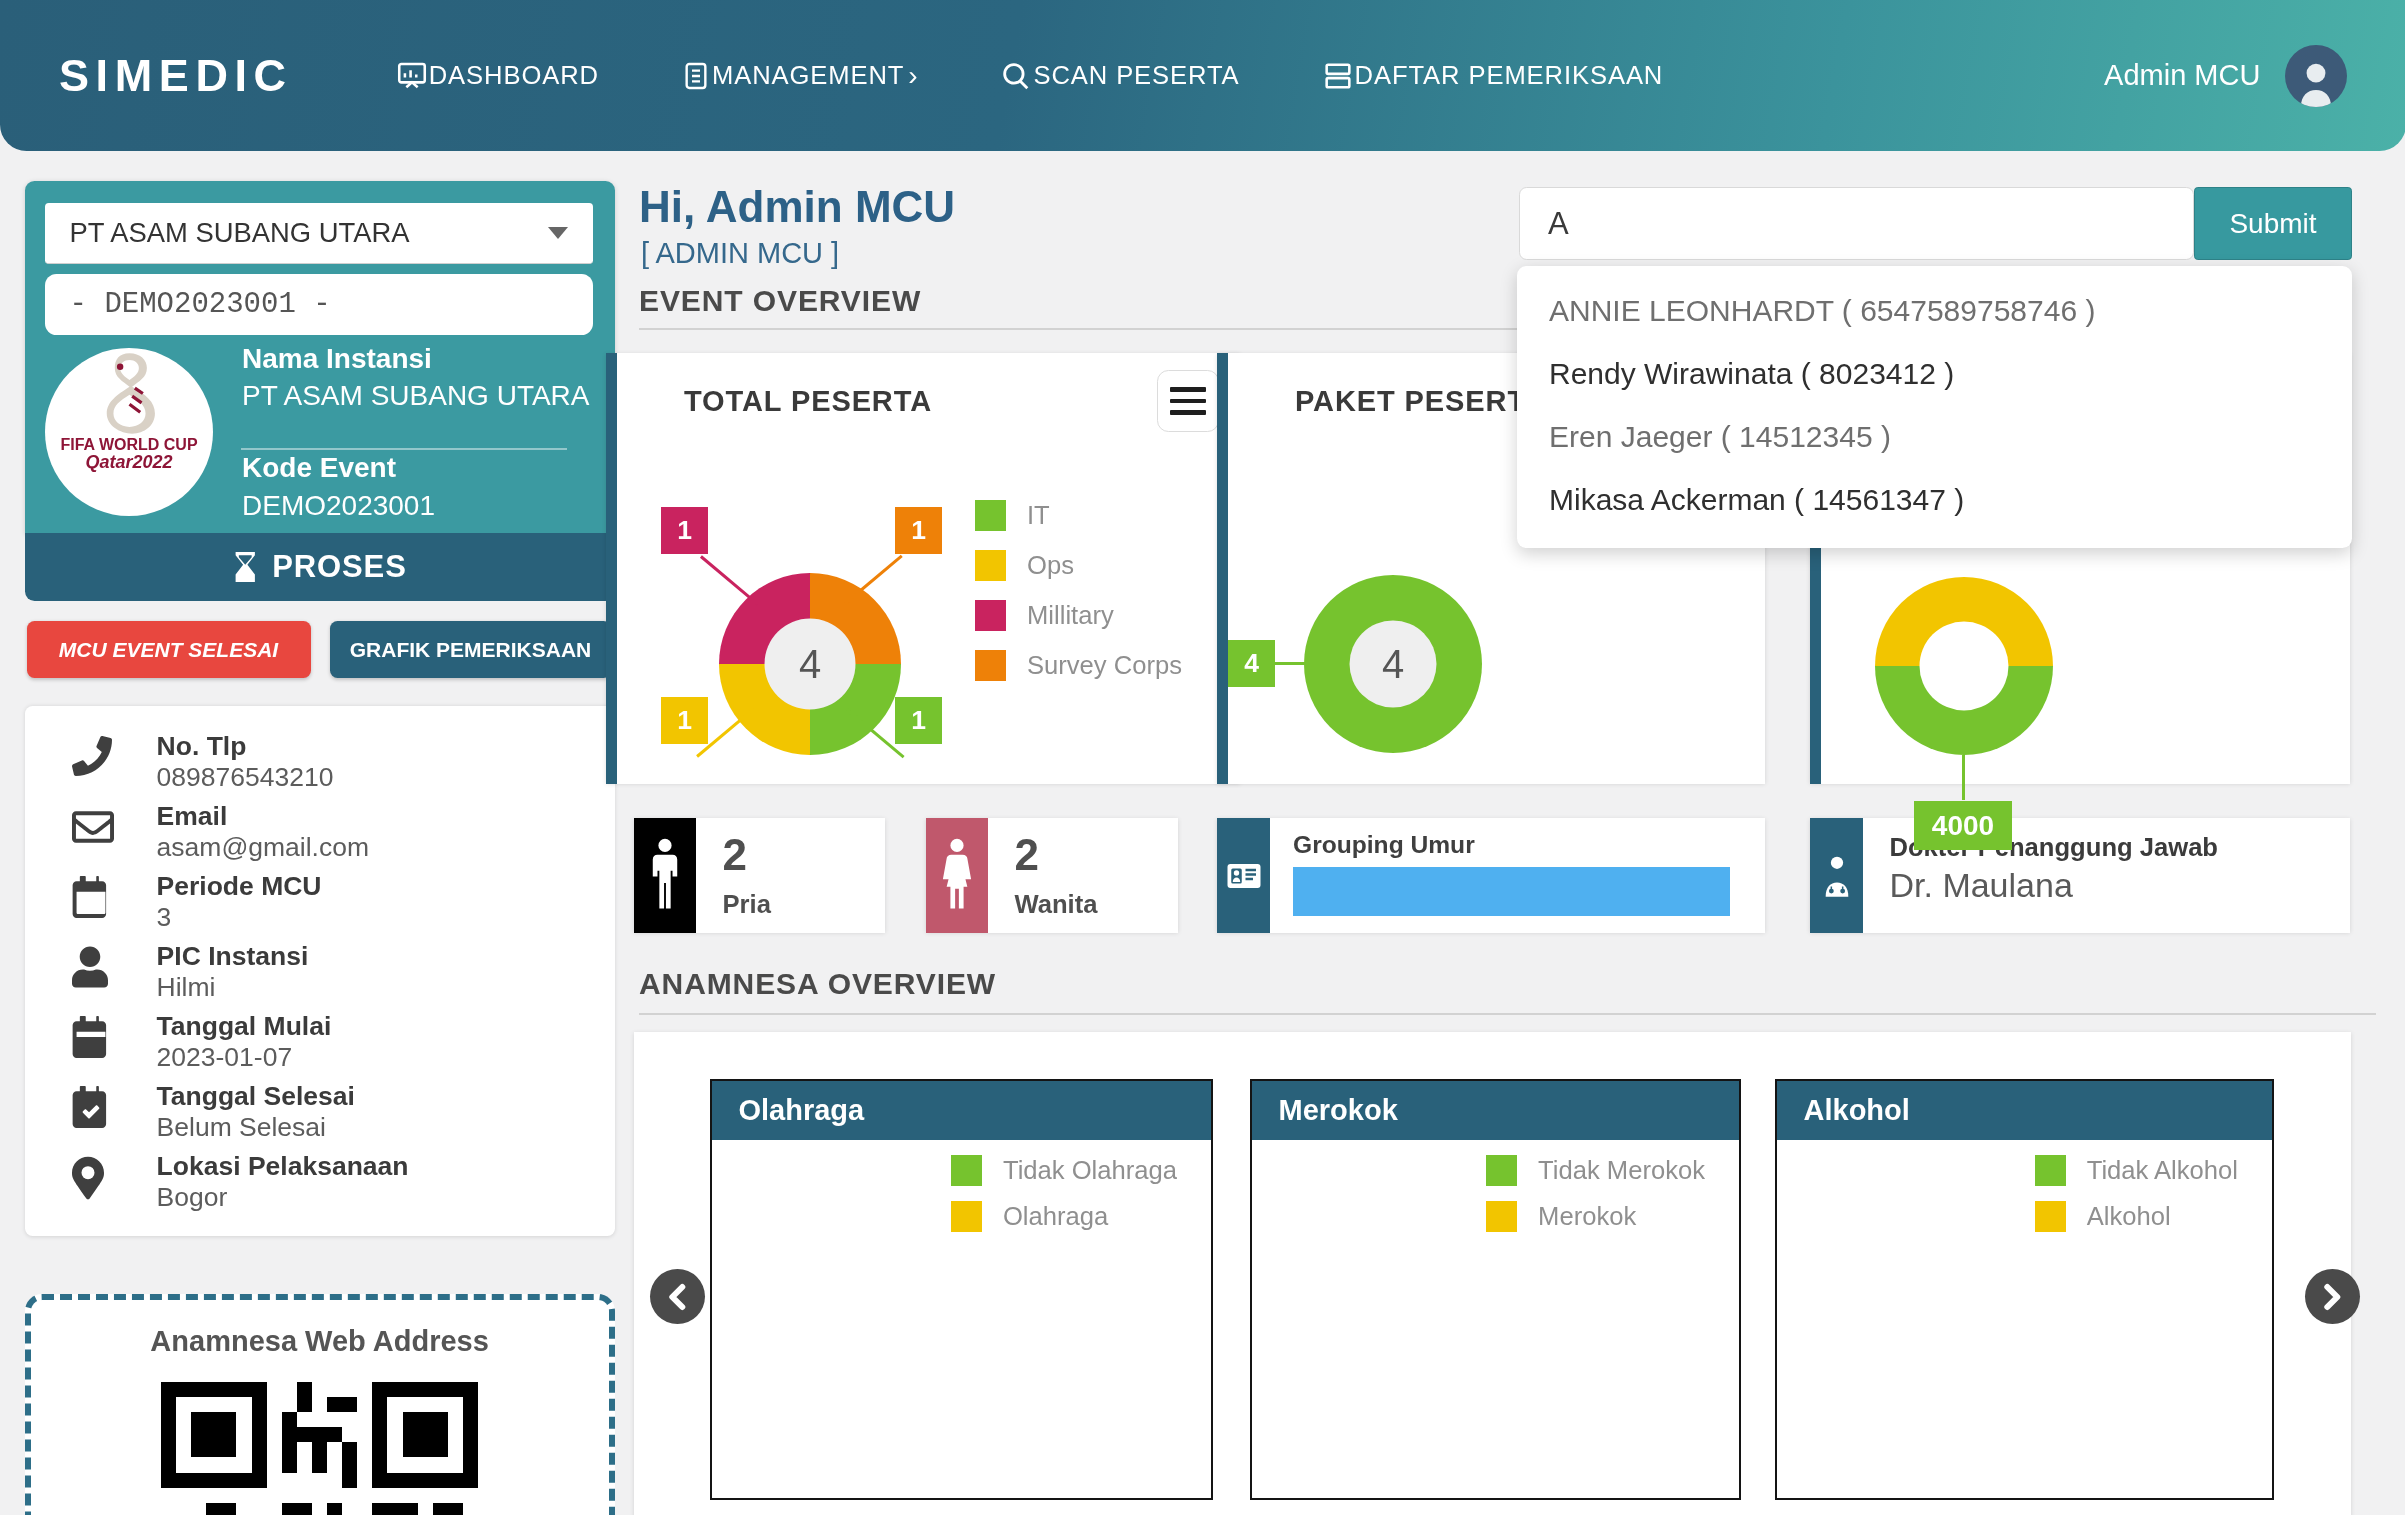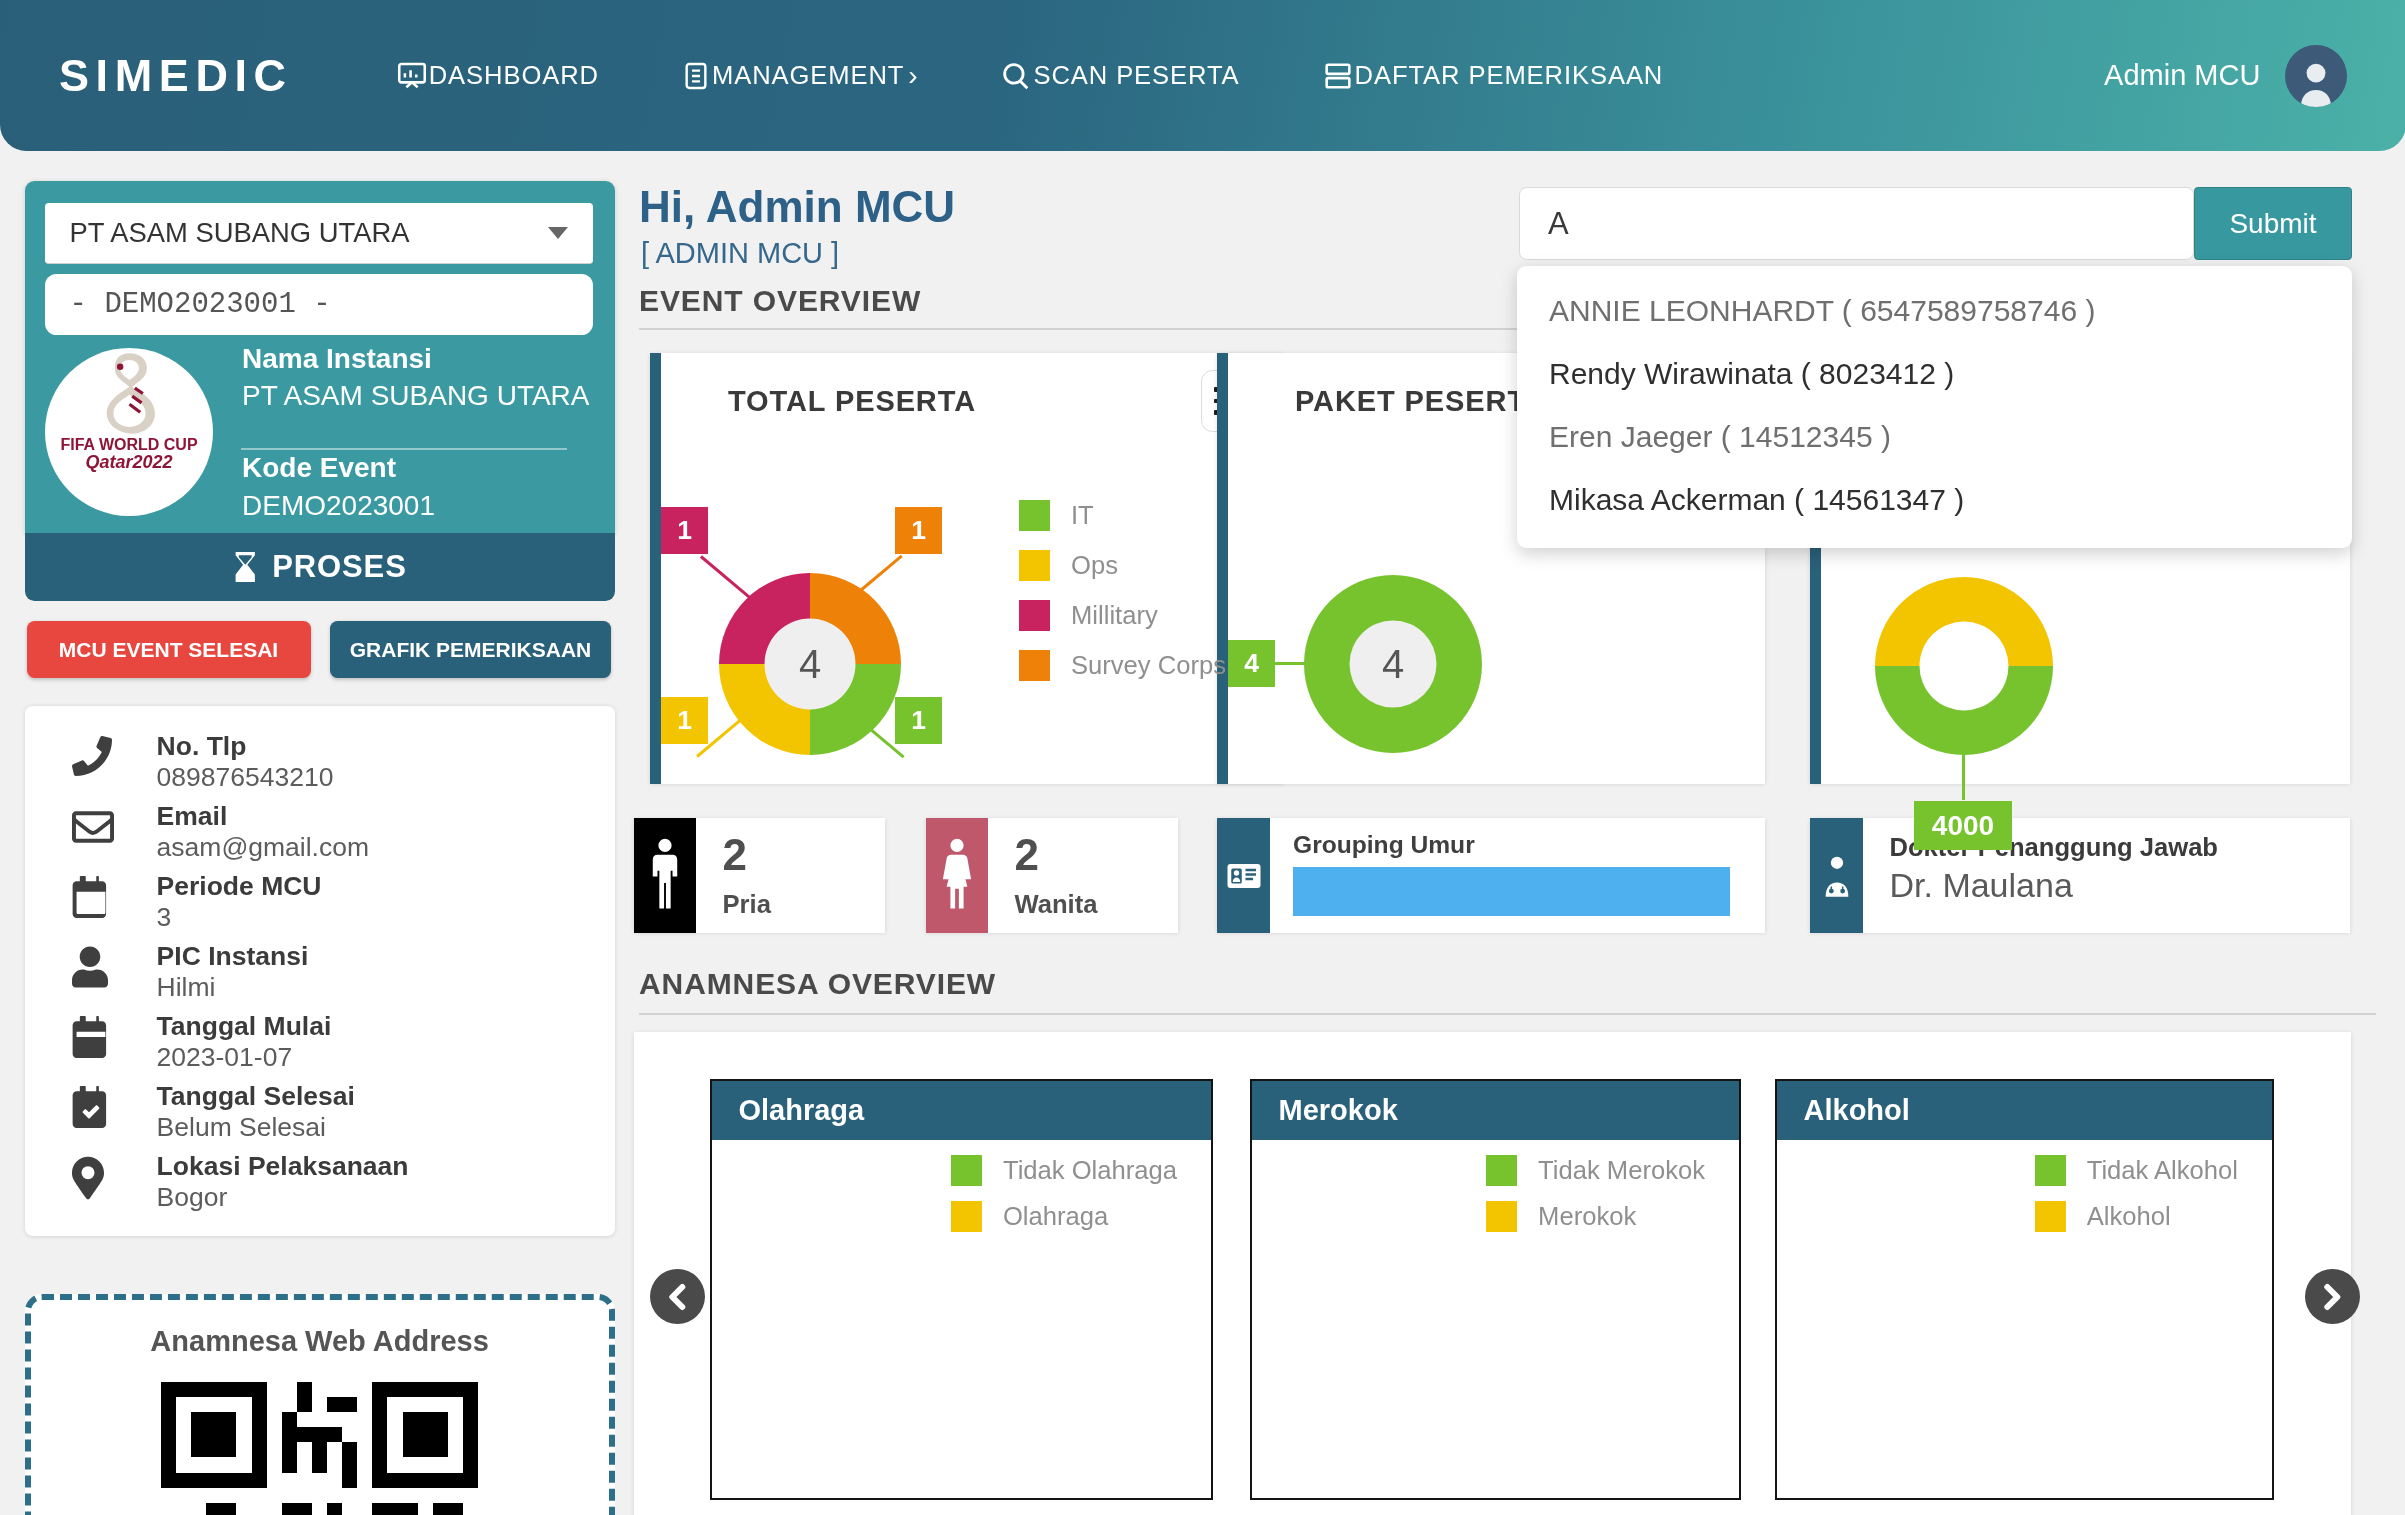--- a/index.html
+++ b/index.html
@@ -33,21 +33,21 @@
   .logo-circle svg { display:block; }
   .logo-t1 { font-size:16px; font-weight:800; color:#8e1537; line-height:1; margin-top:-1.9px; }
   .logo-t2 { font-size:18px; font-weight:700; color:#8e1537; font-style:italic; line-height:1.1; }
   .side-label { color:#fff; font-weight:700; font-size:28px; }
   .side-value { color:#fff; font-size:28px; font-weight:400; }
   .side-div { left:241px; top:448px; width:326px; height:1.9px; background:rgba(255,255,255,.45); }
   .proses-bar { left:24.6px; top:533px; width:590px; height:68px; background:#29617a; border-radius:0 0 9.5px 9.5px;
     display:flex; align-items:center; justify-content:center; gap:13.2px; color:#fff; font-size:31px; font-weight:700; letter-spacing:0.9px; }
   .btn { border:none; border-radius:7.6px; color:#fff; font-weight:700; font-family:inherit; cursor:pointer;
     display:flex; align-items:center; justify-content:center; box-shadow:0 1.9px 3.8px rgba(0,0,0,.2); }
-  .btn-red { left:26.5px; top:621px; width:284px; height:57px; font-size:21px; }
+  .btn-red { left:26.5px; top:621px; width:284px; height:57px; font-size:21px;font-style:italic; }
   .btn-navy { left:330px; top:621px; width:281px; height:57px; font-size:21px; }
   .contact-card { left:24.6px; top:706px; width:590px; height:530px; background:#fff; border-radius:7.6px; box-shadow:0 0.9px 4.7px rgba(0,0,0,.12); padding:24.6px 0 0 0; }
   .c-item { display:flex; align-items:flex-start; padding:0 0 11.4px 47px; height:70px; }
   .c-icon { width:49px; color:#3f3f3f; flex:0 0 49px; margin-top:5.7px; }
   .c-texts { margin-left:36px; }
   .c-label { font-size:26.5px; font-weight:700; color:#3b3b3b; line-height:1.15; }
   .c-value { font-size:26.5px; color:#5c5c5c; line-height:1.25; }
   .qr-panel { left:24.6px; top:1294px; width:590px; height:397px; background:#fff; border:6.6px dashed #2d6e88; border-radius:17px; }
   .qr-title { text-align:center; font-size:29px; font-weight:700; color:#555; margin-top:24.6px; }
   .qr-box { margin:24.6px auto 0 auto; width:317px; }
@@ -261,21 +261,21 @@
   </div>
 
   <div class="abs greeting">Hi, Admin MCU</div>
   <div class="abs role">[ ADMIN MCU ]</div>
   <div class="abs sec-title" style="left:639px;top:284px;">EVENT OVERVIEW</div>
   <div class="abs divider" style="left:639px;top:328px;width:1713px;"></div>
 
   <input class="abs search-input" value="A" style="">
   <button class="abs submit-btn">Submit</button>
 
-  <div class="abs chart-card" style="left:650px;width:634px;">
+  <div class="abs chart-card" style="left:606px;width:634px;">
     <div class="stripe"></div>
     <div class="cc-title">TOTAL PESERTA</div>
     <button class="menu-btn">
         <span></span>
         <span></span>
         <span></span>
       </button>
     <div class="legend-free abs" style="left:369px;top:147px;">
       <div class="lg-row">
           <span class="lg-sq" style="background: rgb(118, 195, 46);"></span>

